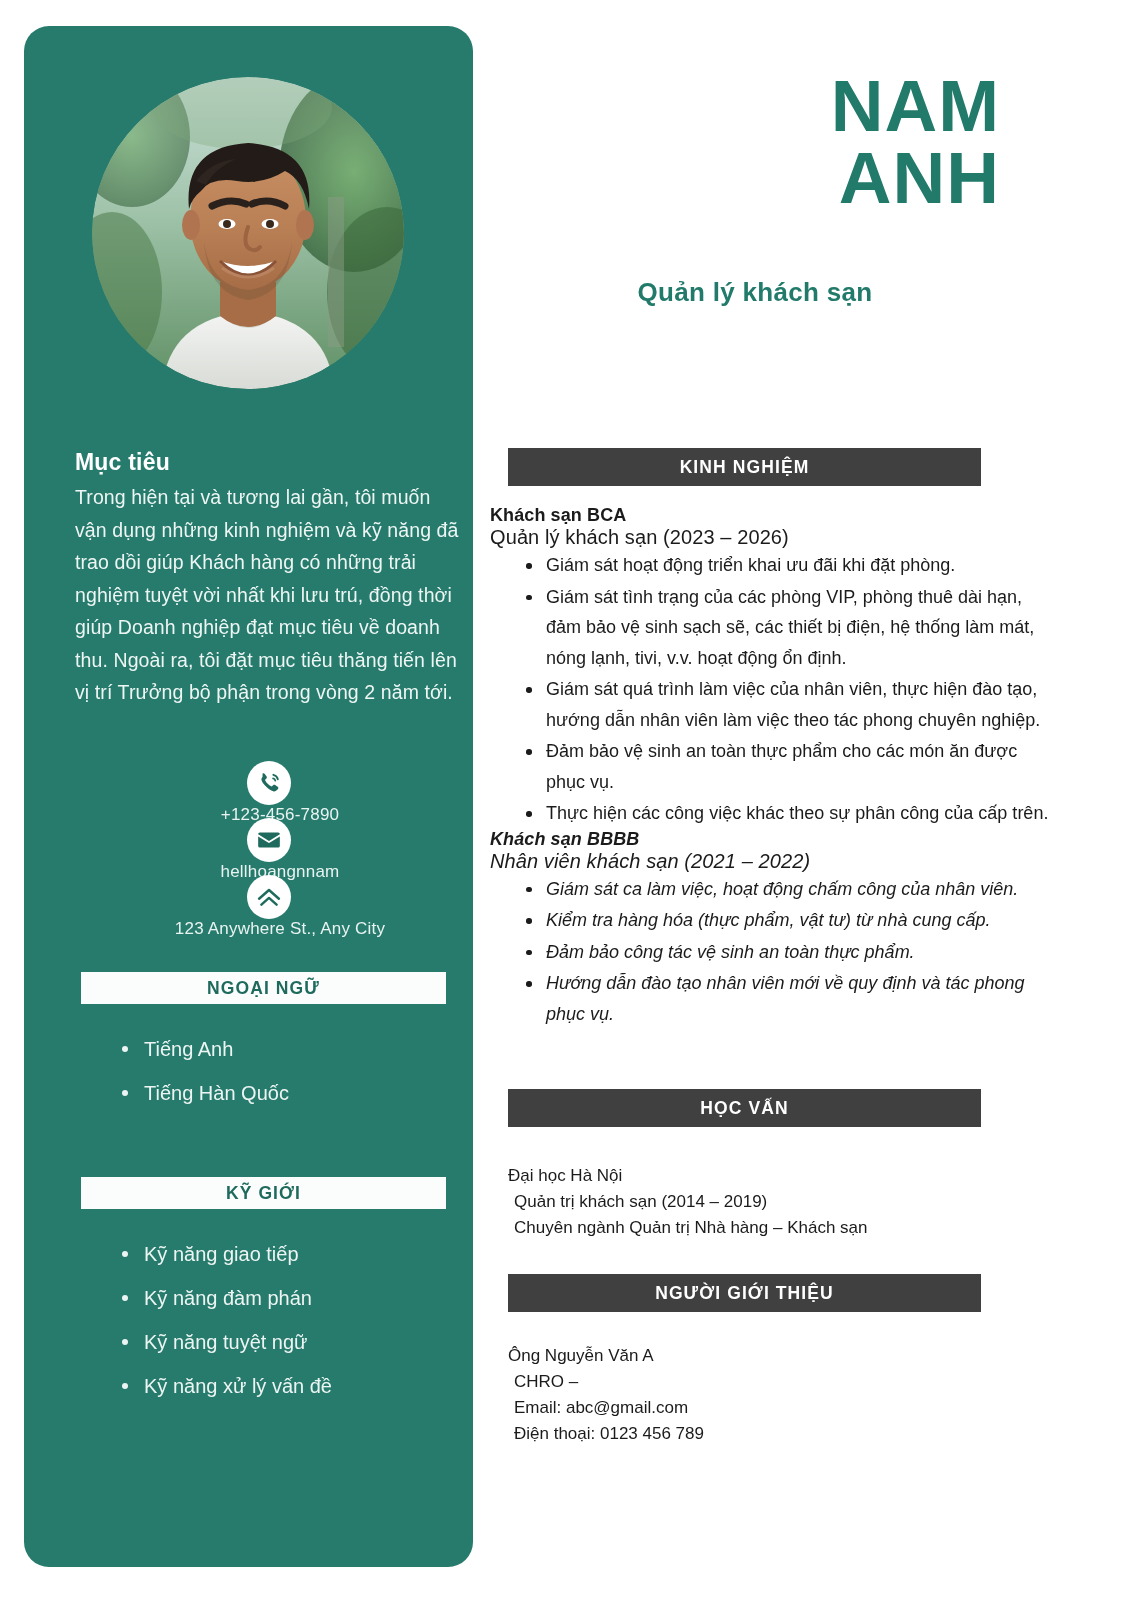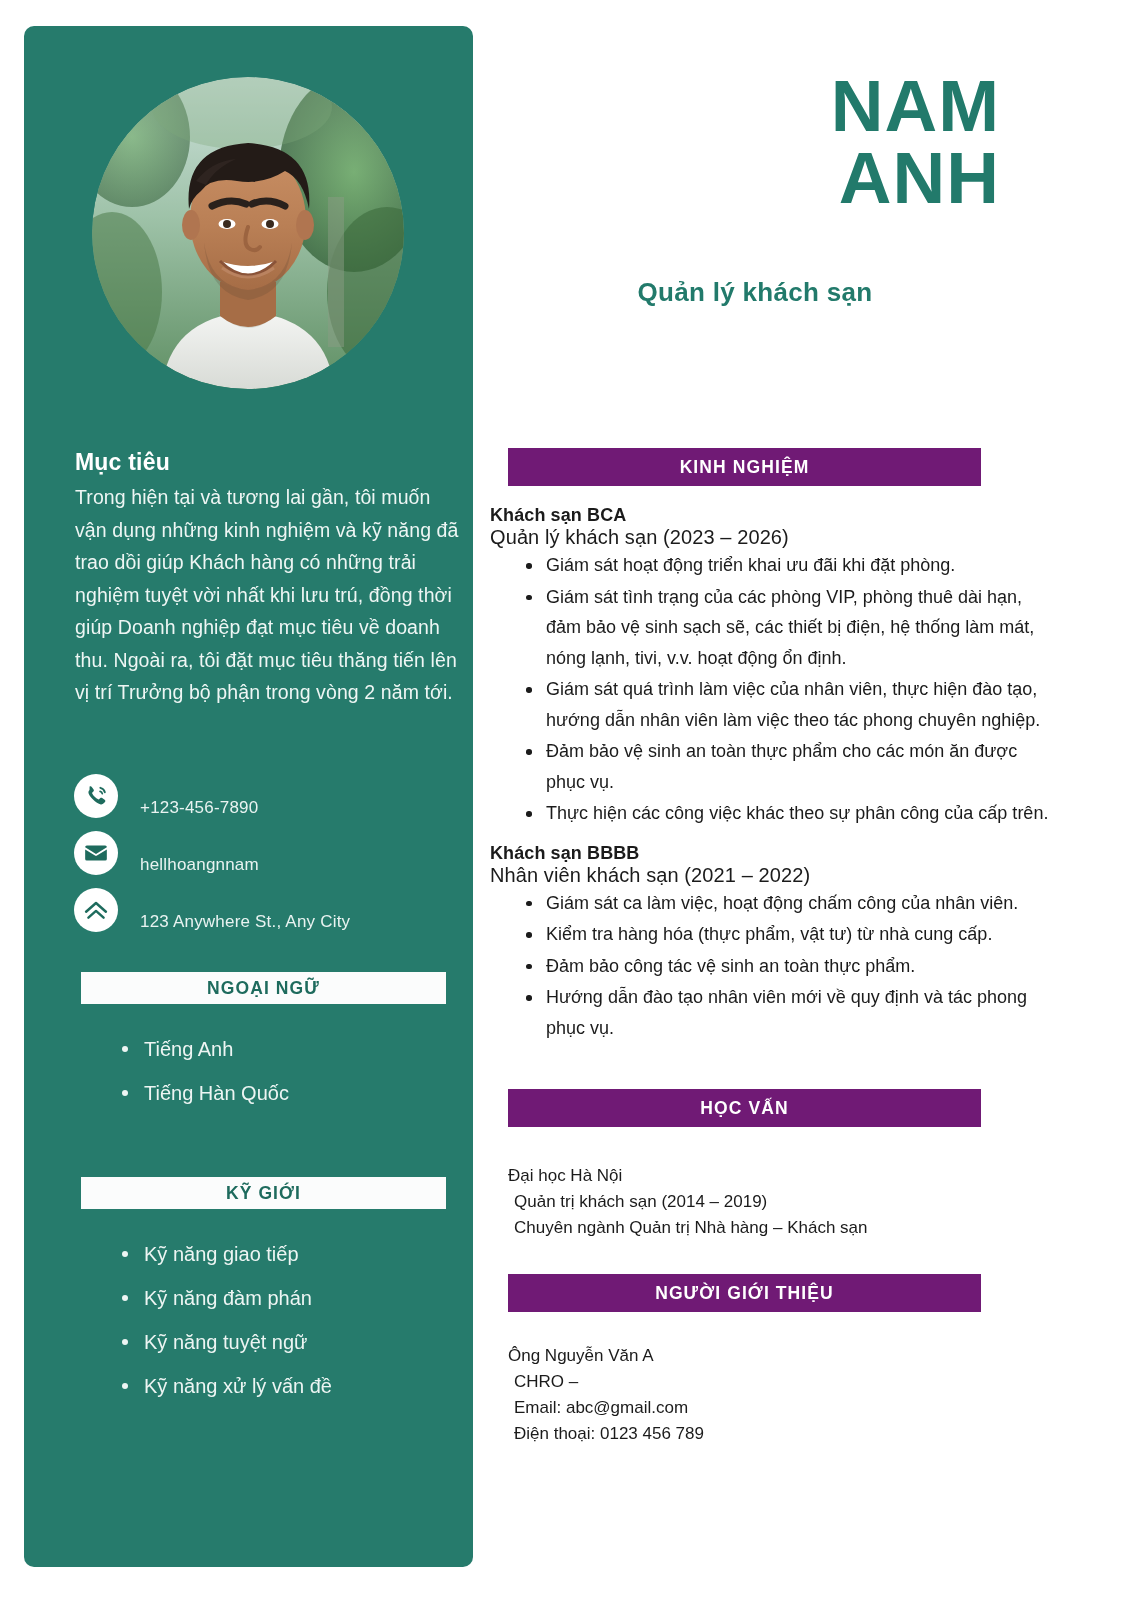--- a/index.html
+++ b/index.html
@@ -18,21 +18,21 @@
   }
 
   
   #sidebar {
     position: absolute;
     left: 24px;
     top: 26px;
     width: 449px;
     height: 1541px;
     background: #267b6c;
-    border-radius: 10px;
+    border-radius: 25px;
     overflow: hidden;
   }
 
   
   #photo-wrap {
     position: absolute;
     left: 68px;
     top: 51px;
     width: 312px;
     height: 312px;
@@ -56,23 +56,24 @@
     font-size: 19.5px;
     line-height: 32.5px;
     letter-spacing: .1px;
     width: 385px;
   }
 
   
   #contact { position: absolute; left: 50px; top: 735px; width: 390px; }
   .contact-row {
     display: flex;
-    align-items: flex-end;
+    align-items: center;
     height: 57px;
     margin-bottom: 0px;
+    flex-direction: column;
   }
   .contact-row + .contact-row { margin-top: 0px; }
   .ic {
     width: 44px; height: 44px; flex: 0 0 44px;
     background: #ffffff; border-radius: 50%;
     display: flex; align-items: center; justify-content: center;
   }
   .ic svg { display:block; }
   .contact-text {
     margin-left: 22px;
@@ -136,21 +137,21 @@
     font-weight: bold;
     letter-spacing: .3px;
   }
 
   
   .sec-head {
     position: absolute;
     left: 18px;
     width: 473px;
     height: 38px;
-    background: #701a75;
+    background: #404040;
     display: flex; align-items: center; justify-content: center;
     color: #ffffff;
     font-size: 17.5px;
     font-weight: bold;
     letter-spacing: 1.1px;
   }
   #head-exp { top: 448px; }
   #head-edu { top: 1089px; text-align: right; }
   #head-ref { top: 1274px; }
 
@@ -172,21 +173,21 @@
     position: absolute;
     left: 2px; top: 13px;
     width: 5.5px; height: 5.5px;
     border-radius: 50%;
     background: #1b1b1b;
   }
 
   #exp-block { left: 0px; top: 505px; }
   #exp-block .org { margin-left: 0px; }
   #exp-block .role { margin-left: 0px; }
-  #exp-block .group2 { margin-top: 14px; }
+  #exp-block .group2 { margin-top: 0; font-style: italic; }
 
   #edu-block { left: 18px; top: 1163px; font-size: 17px; line-height: 26px; }
   #edu-block .l0 { margin-left: 0px; }
   #edu-block .l1 { margin-left: 6px; }
 
   #ref-block { left: 18px; top: 1343px; font-size: 17px; line-height: 26px; }
   #ref-block .l0 { margin-left: 0px; }
   #ref-block .l1 { margin-left: 6px; }
 </style>
 </head>

